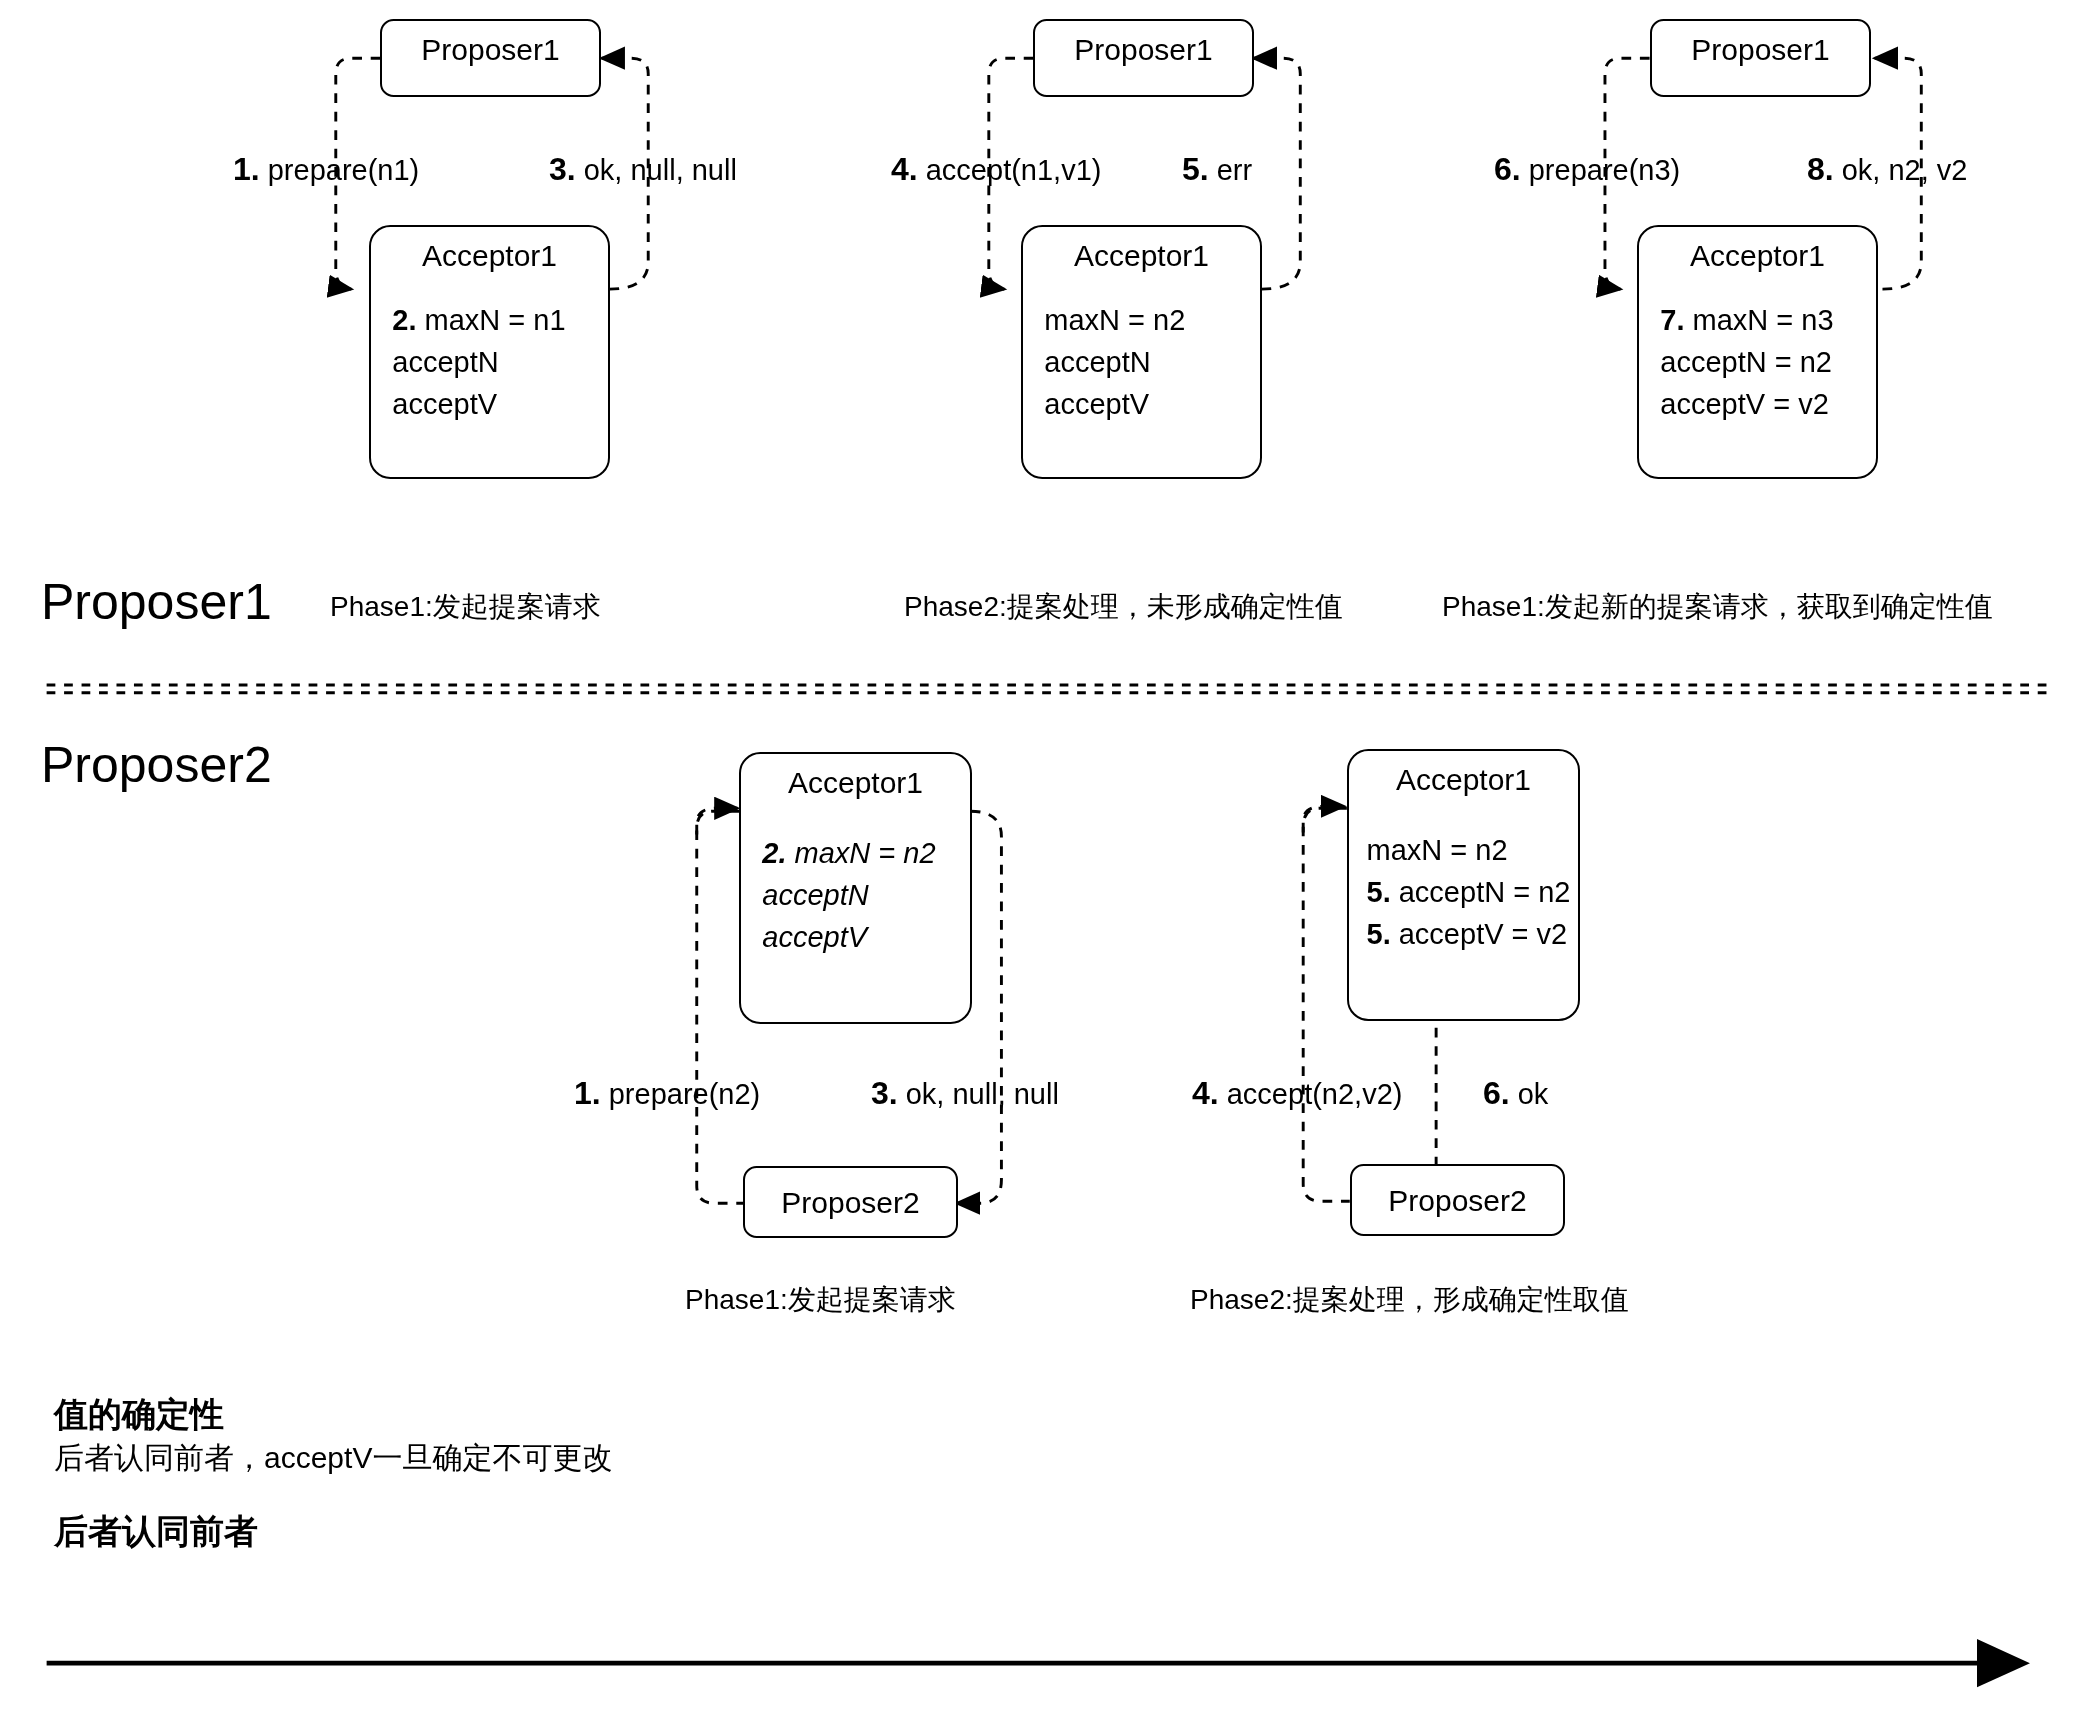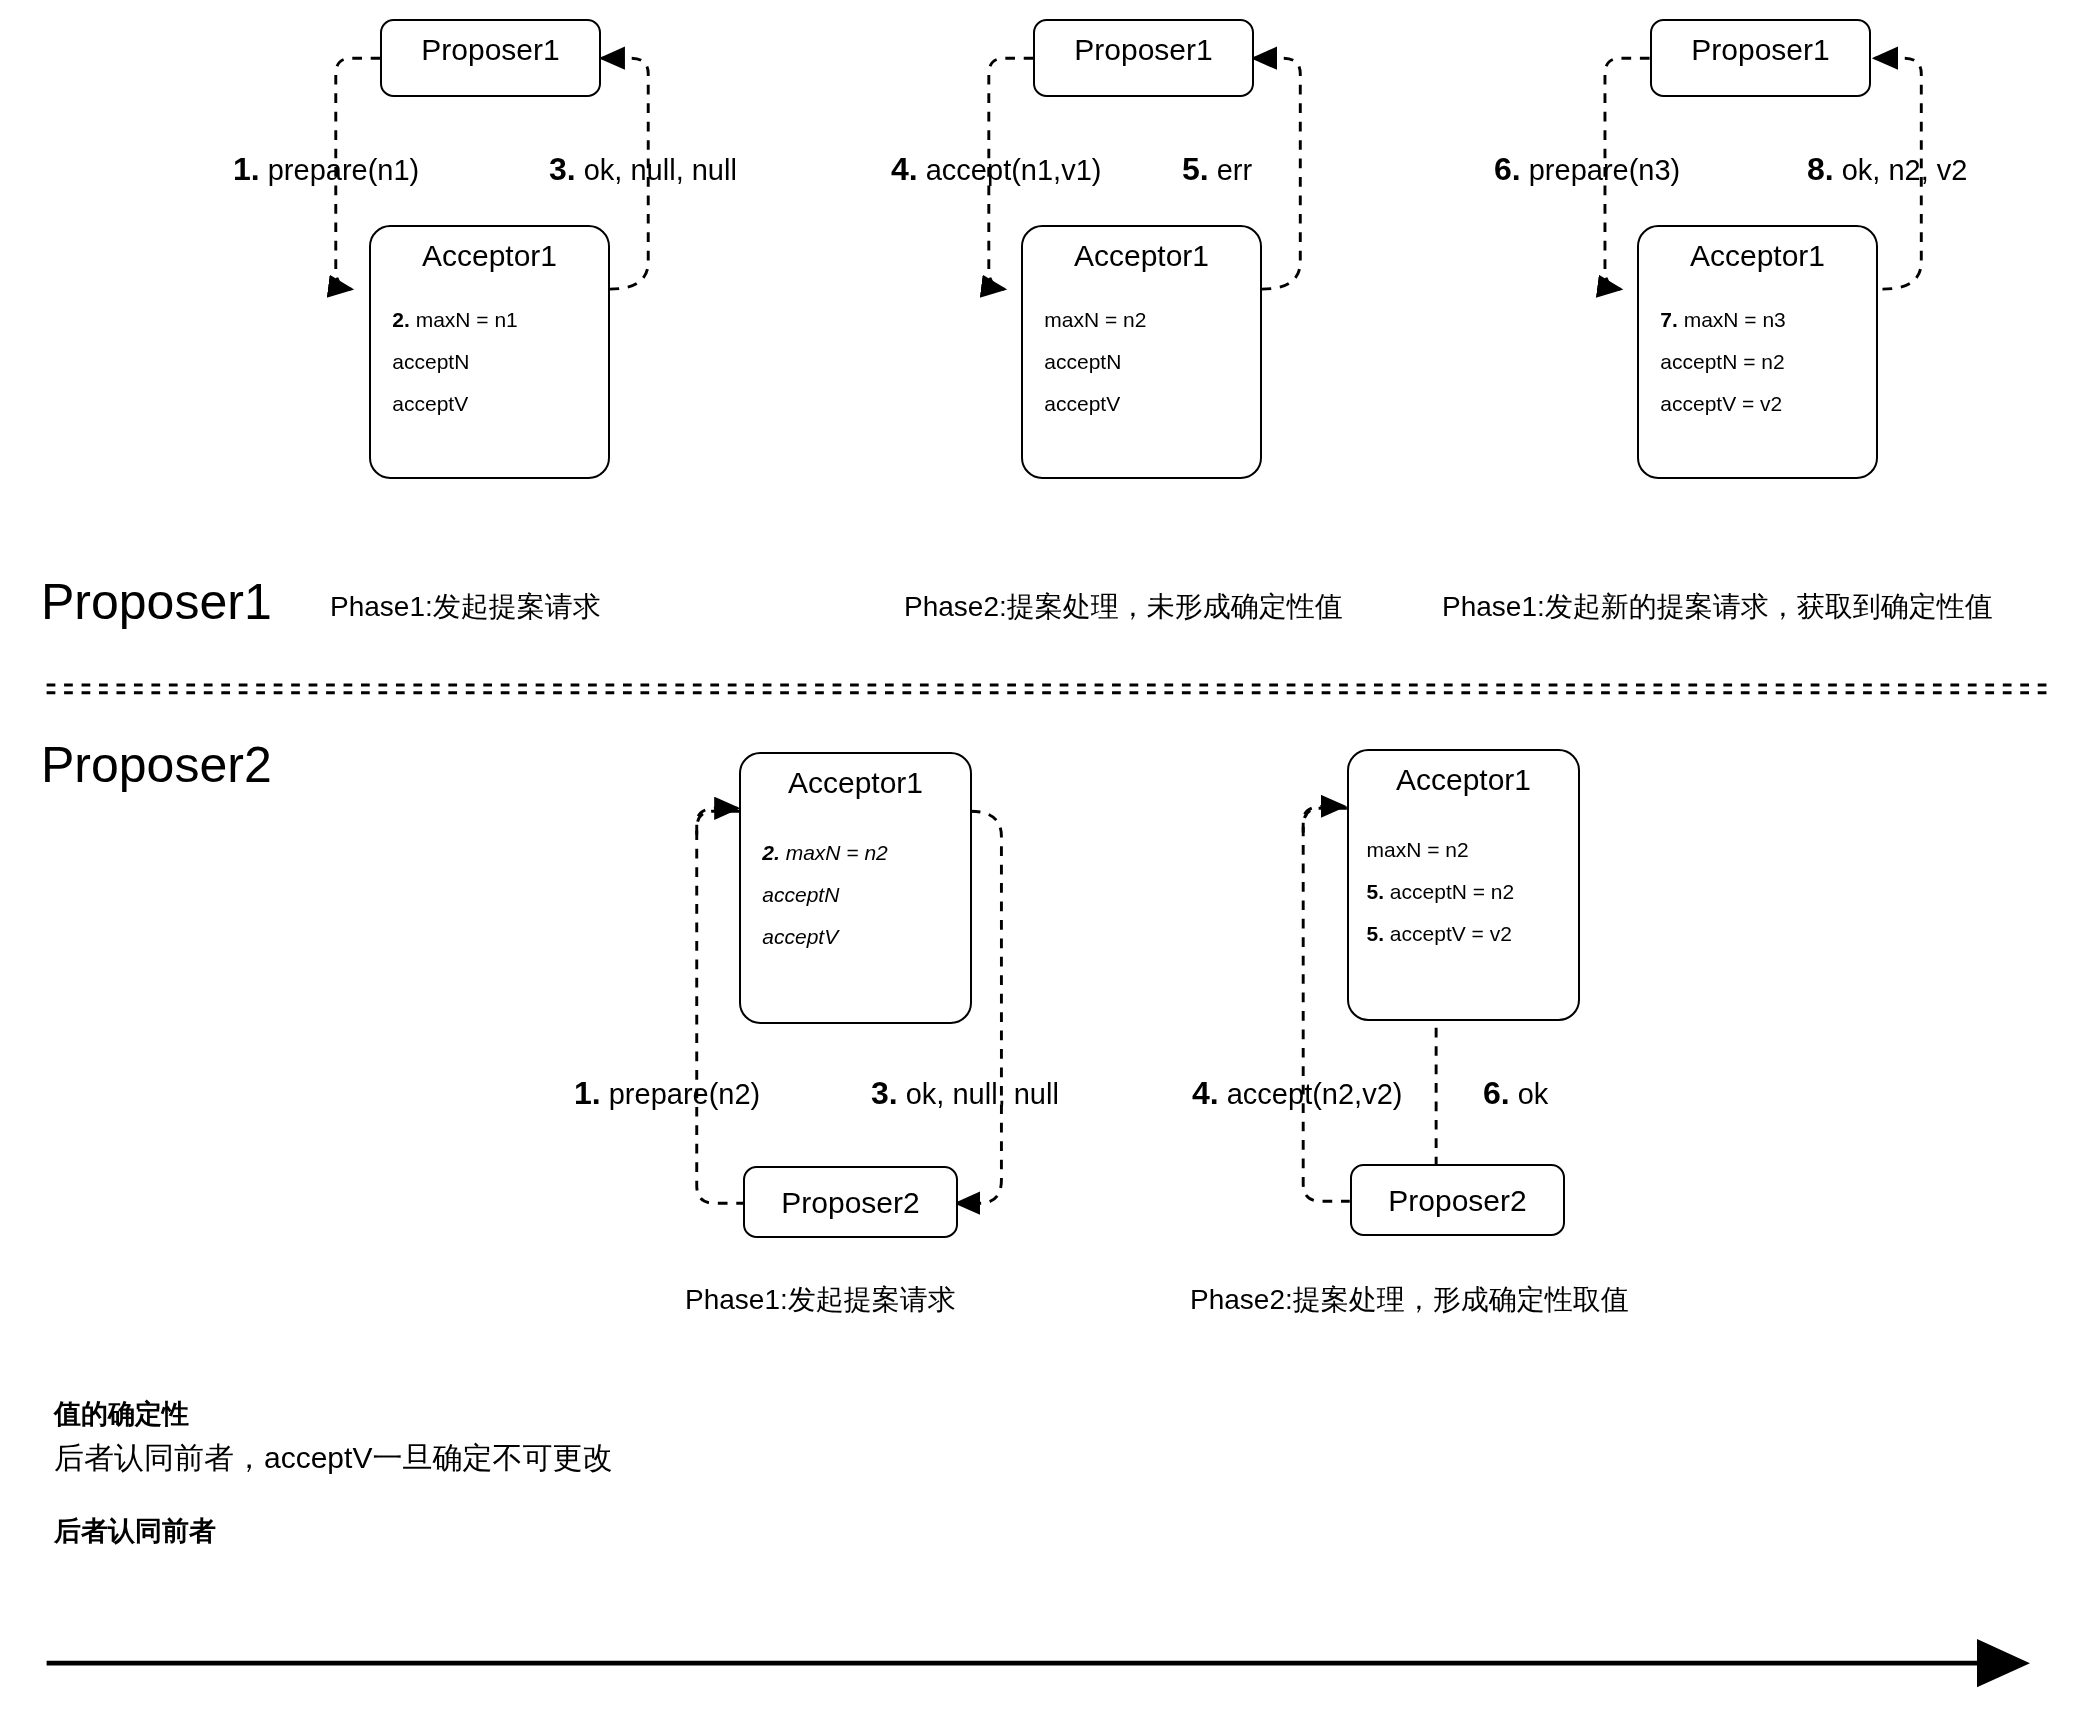--- a/index.html
+++ b/index.html
@@ -6,30 +6,30 @@
   body{width:2096px;height:1733px;position:relative;overflow:hidden;
        font-family:"Liberation Sans","DejaVu Sans",sans-serif;color:#000;}
   .canvas{position:absolute;left:0;top:0;width:2096px;height:1669px;padding-left:48px;}
   svg.layer{position:absolute;left:0;top:0;width:2096px;height:1733px;pointer-events:none;}
 
   .node{position:absolute;box-sizing:border-box;border:2.9px solid #000;background:#fff;}
   .node.rounded{border-radius:13.6px;}
   .node.bigrounded{border-radius:21.3px;}
   .node-title{position:absolute;left:0;right:0;top:9.7px;text-align:center;
               font-size:30px;line-height:37px;white-space:nowrap;}
-  .node-body{position:absolute;left:21.3px;top:72px;font-size:21px;line-height:42px;white-space:nowrap;}
+  .node-body{position:absolute;left:21.3px;top:72px;font-size:29px;line-height:42px;white-space:nowrap;}
   .node-body .n{font-weight:bold;}
 
   .edge-label{position:absolute;font-size:29px;line-height:33px;white-space:nowrap;}
   .edge-label .n{font-weight:bold;font-size:32px;}
 
   .bigname{position:absolute;font-size:50px;line-height:56px;white-space:nowrap;
            font-family:"Liberation Sans","DejaVu Sans",sans-serif;}
   .phase{position:absolute;font-size:28px;line-height:33px;white-space:nowrap;}
-  .note-h{position:absolute;font-size:27px;line-height:39px;font-weight:bold;white-space:nowrap;}
+  .note-h{position:absolute;font-size:34px;line-height:39px;font-weight:bold;white-space:nowrap;}
   .note-b{position:absolute;font-size:30px;line-height:39px;white-space:nowrap;}
   .axis-label{position:absolute;font-size:28px;line-height:33px;white-space:nowrap;
               width:2096px;text-align:center;left:0;}
 </style>
 </head>
 <body>
 
 <div class="canvas">
 
   <svg class="layer" viewBox="0 0 2160 1786">

